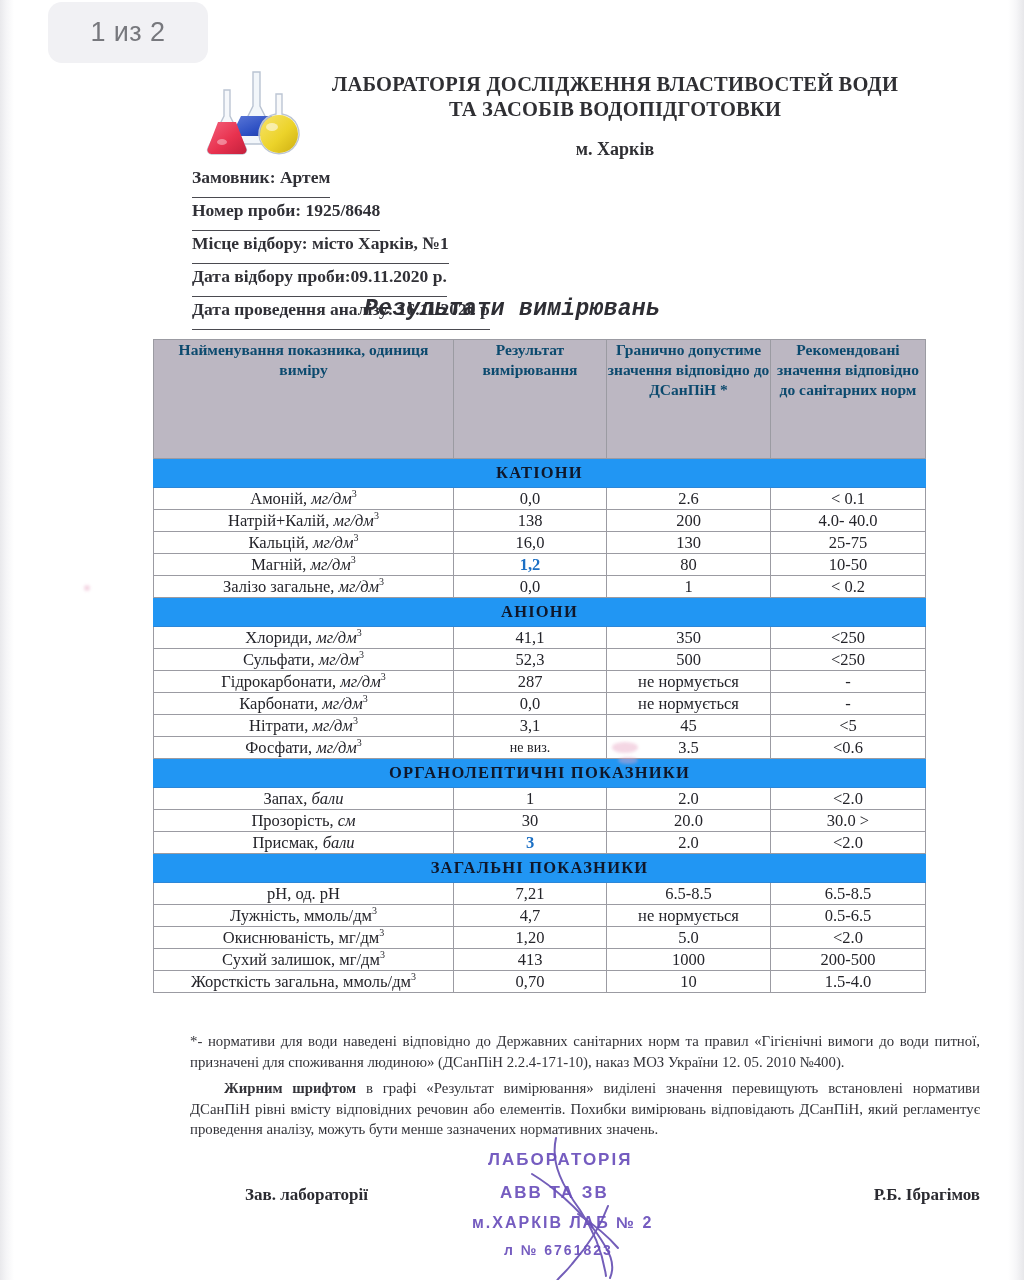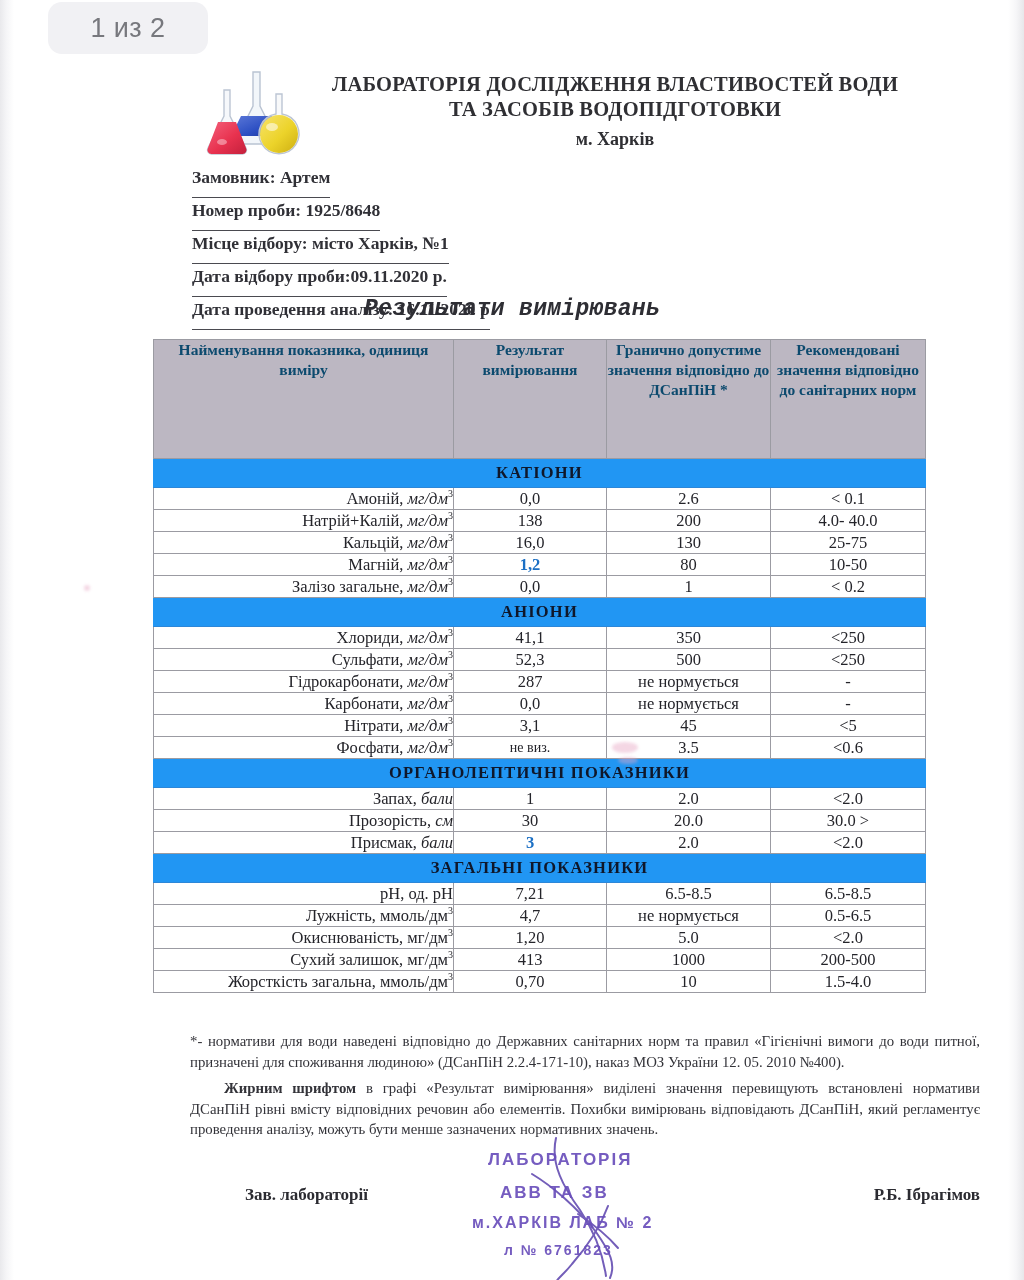--- a/index.html
+++ b/index.html
@@ -31,21 +31,21 @@
   }
   .edge-right {
     position: absolute; right: 0; top: 0; width: 16px; height: 1280px;
     background: linear-gradient(270deg, #e7e7ea 0%, #f6f6f8 50%, #ffffff 100%);
   }
 
   
   .page-badge {
     position: absolute;
     left: 48px; top: 2px;
-    width: 160px; height: 52px;
+    width: 160px; height: 61px;
     background: #f1f1f4;
     border-radius: 14px;
     display: flex; align-items: center; justify-content: center;
     font-family: "Liberation Sans", sans-serif;
     font-size: 27px;
     color: #77787d;
     letter-spacing: 0.4px;
     z-index: 40;
   }
 
@@ -71,21 +71,21 @@
     color: #2f2f33;
   }
   .title-line1, .title-line2 {
     font-size: 20.5px;
     line-height: 25px;
     letter-spacing: 0.2px;
   }
   .title-city {
     font-size: 18px;
     line-height: 26px;
-    margin-top: 4px;
+    margin-top: 14px;
   }
 
   
   .meta {
     position: absolute;
     left: 192px; top: 166px;
   }
   .meta-line {
     font-family: "Liberation Serif", serif;
     font-weight: bold;
@@ -163,21 +163,21 @@
     border-bottom: 1px solid #2d87d8;
   }
 
   tbody td {
     font-size: 16.5px;
     color: #24242a;
     padding: 3px 0 4px 0;
     height: 21px;
   }
   td.name {
-    text-align: right;
+    text-align: center;
     padding-left: 10px;
     margin-top: 24px;
   }
   td.name .unit {
     font-style: italic;
   }
   td.val, td.lim, td.rec {
     text-align: center;
   }
   td.val.flag {

